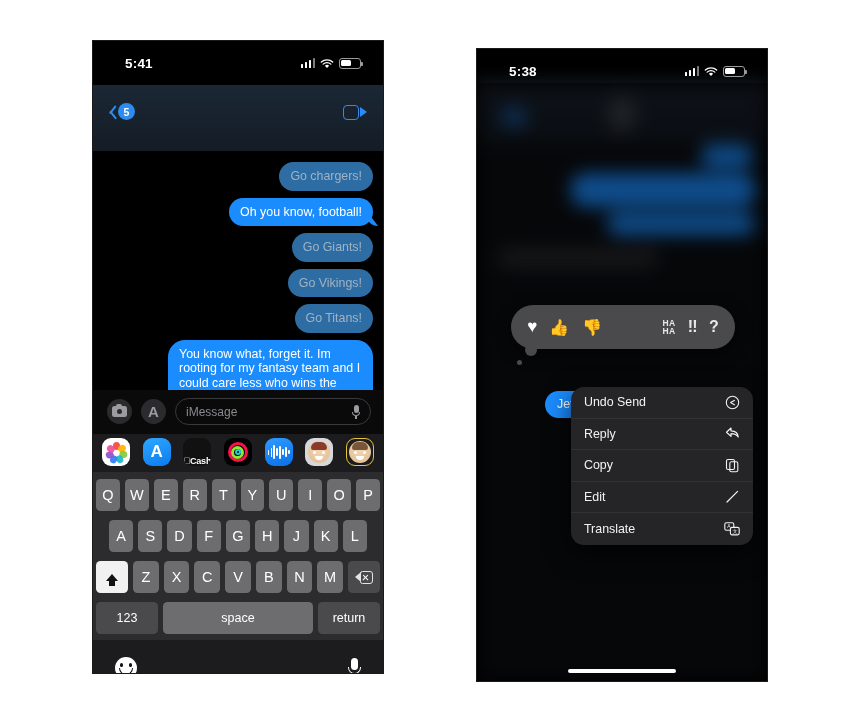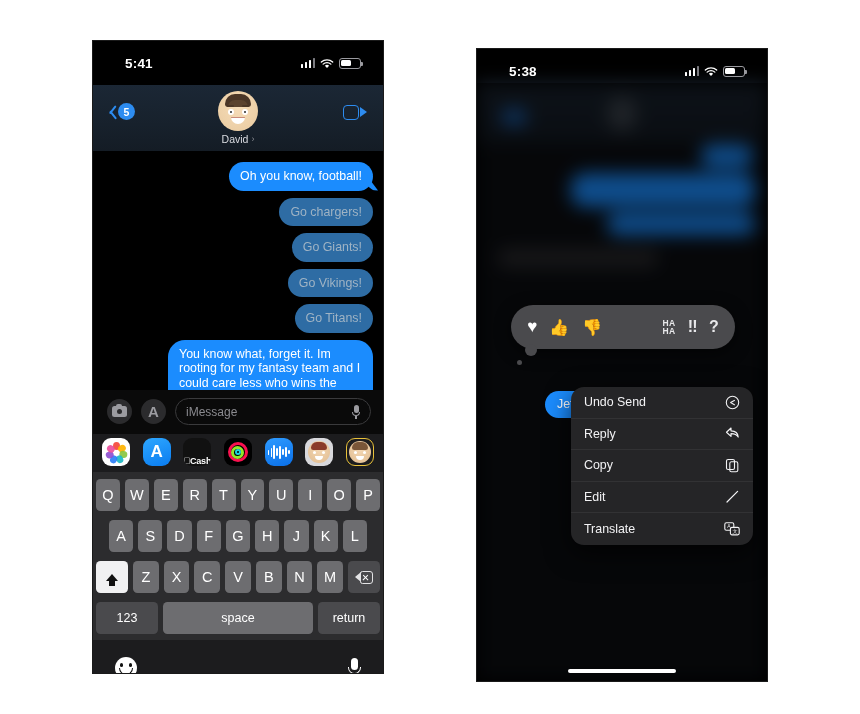--- a/index.html
+++ b/index.html
@@ -318,44 +318,30 @@
             <b></b>
           </div>
       </div>
     </div>
 
     <div class="navbar">
       <div class="back">
         <span class="chev"></span>
         <span class="badge">5</span>
       </div>
-      <div class="contact">
-        <div class="avatar">
-          <span class="av-hair"></span>
-          <span class="av-brow l"></span>
-          <span class="av-brow r"></span>
-          <span class="av-eye l"></span>
-          <span class="av-eye r"></span>
-          <span class="av-mouth"></span>
-        </div>
-        <div class="contact-name">
-          <span>David</span>
-          <span class="arrow">›</span>
-        </div>
-      </div>
       <div class="facetime">
         <span class="body"></span>
         <span class="lens"></span>
       </div>
     </div>
 
     <div class="thread">
       <div class="topclip"></div>
+      <div class="bubble edit">Go chargers!</div>
       <div class="bubble sent tail">Oh you know, football!</div>
-      <div class="bubble edit">Go chargers!</div>
       <div class="bubble edit">Go Giants!</div>
       <div class="bubble edit">Go Vikings!</div>
       <div class="bubble edit">Go Titans!</div>
       <div class="bubble sent tail">You know what, forget it. Im rooting for my fantasy team and I could care less who wins the actual games. As long as the Cowboys lose.</div>
 
     </div>
 
     <div class="inputbar">
       <div class="circ-btn">
         <span class="cam"></span>

